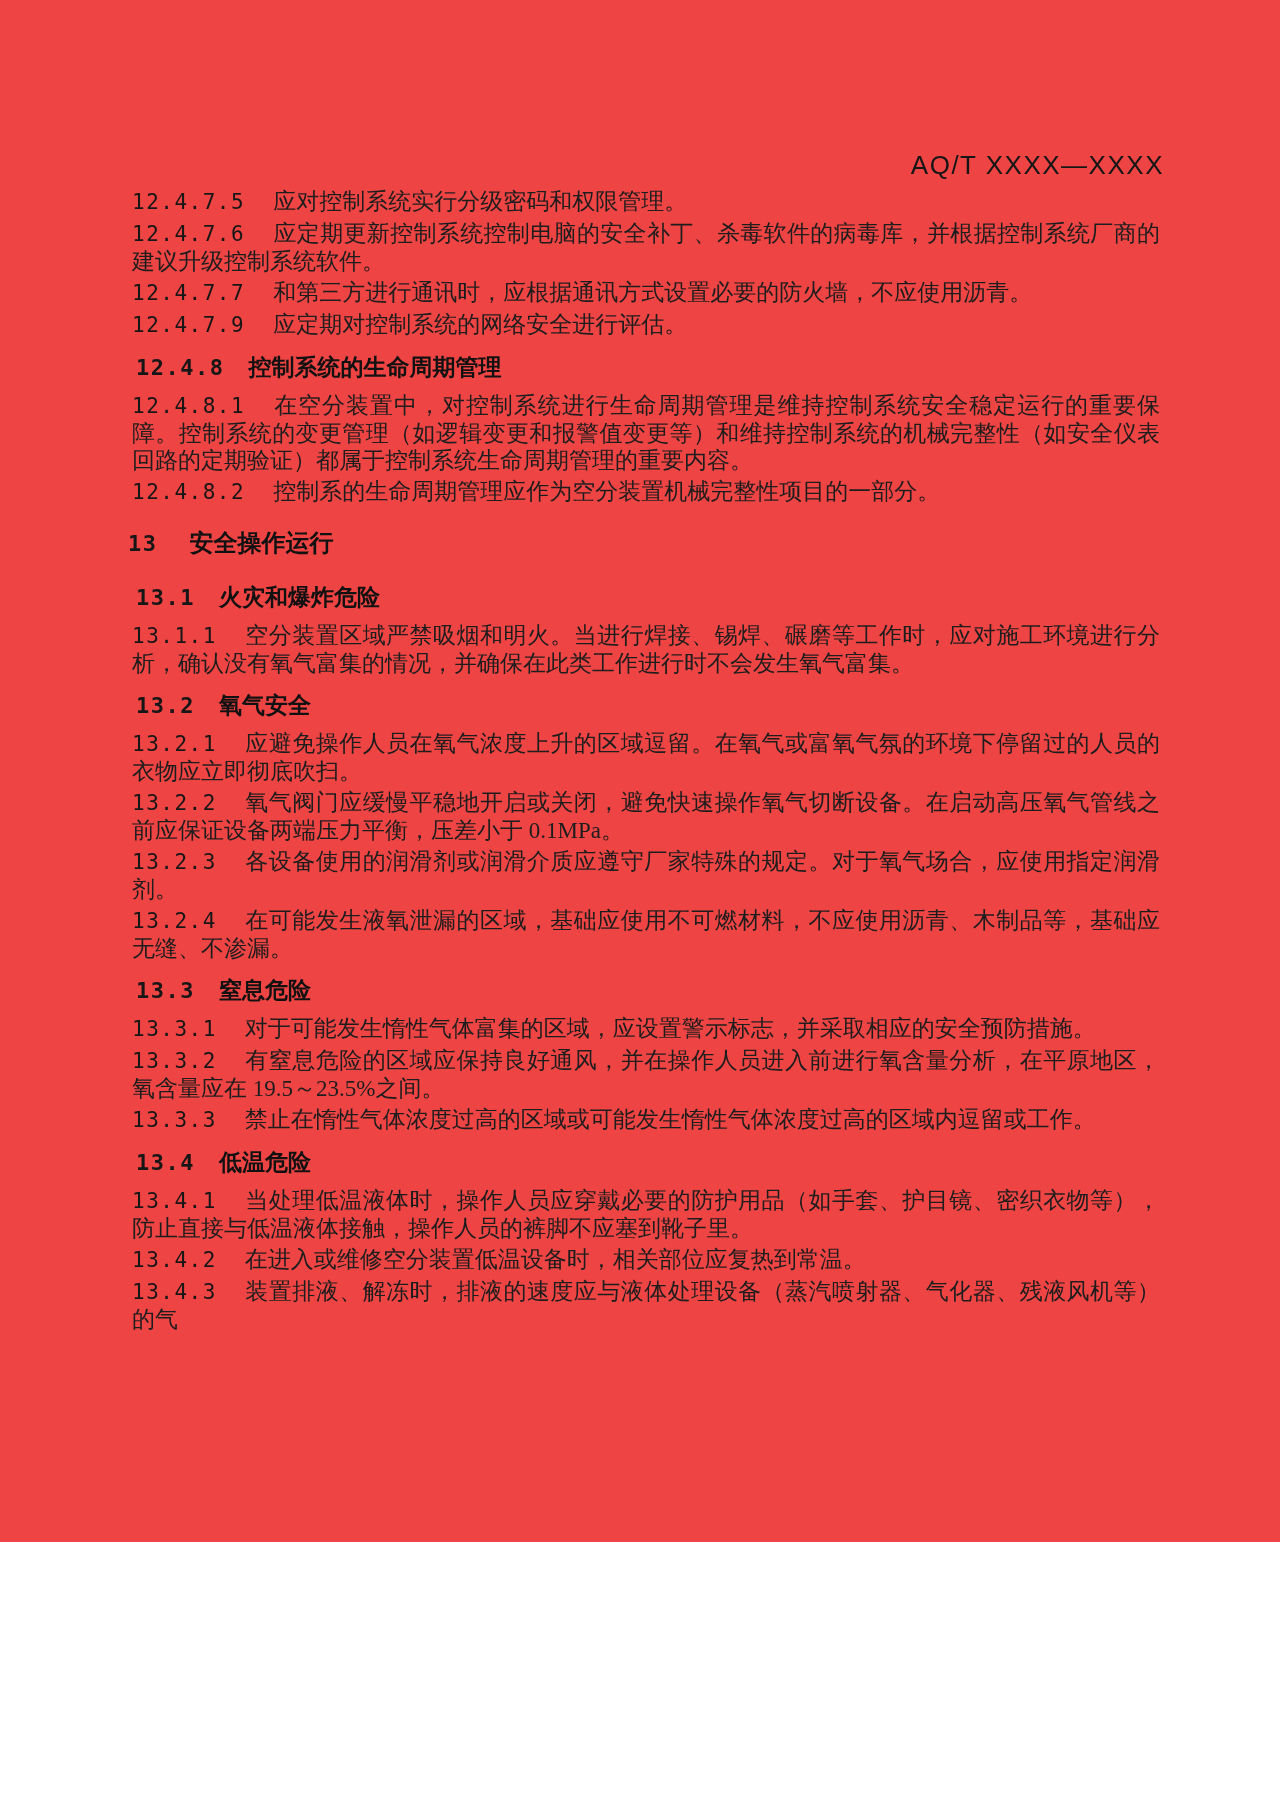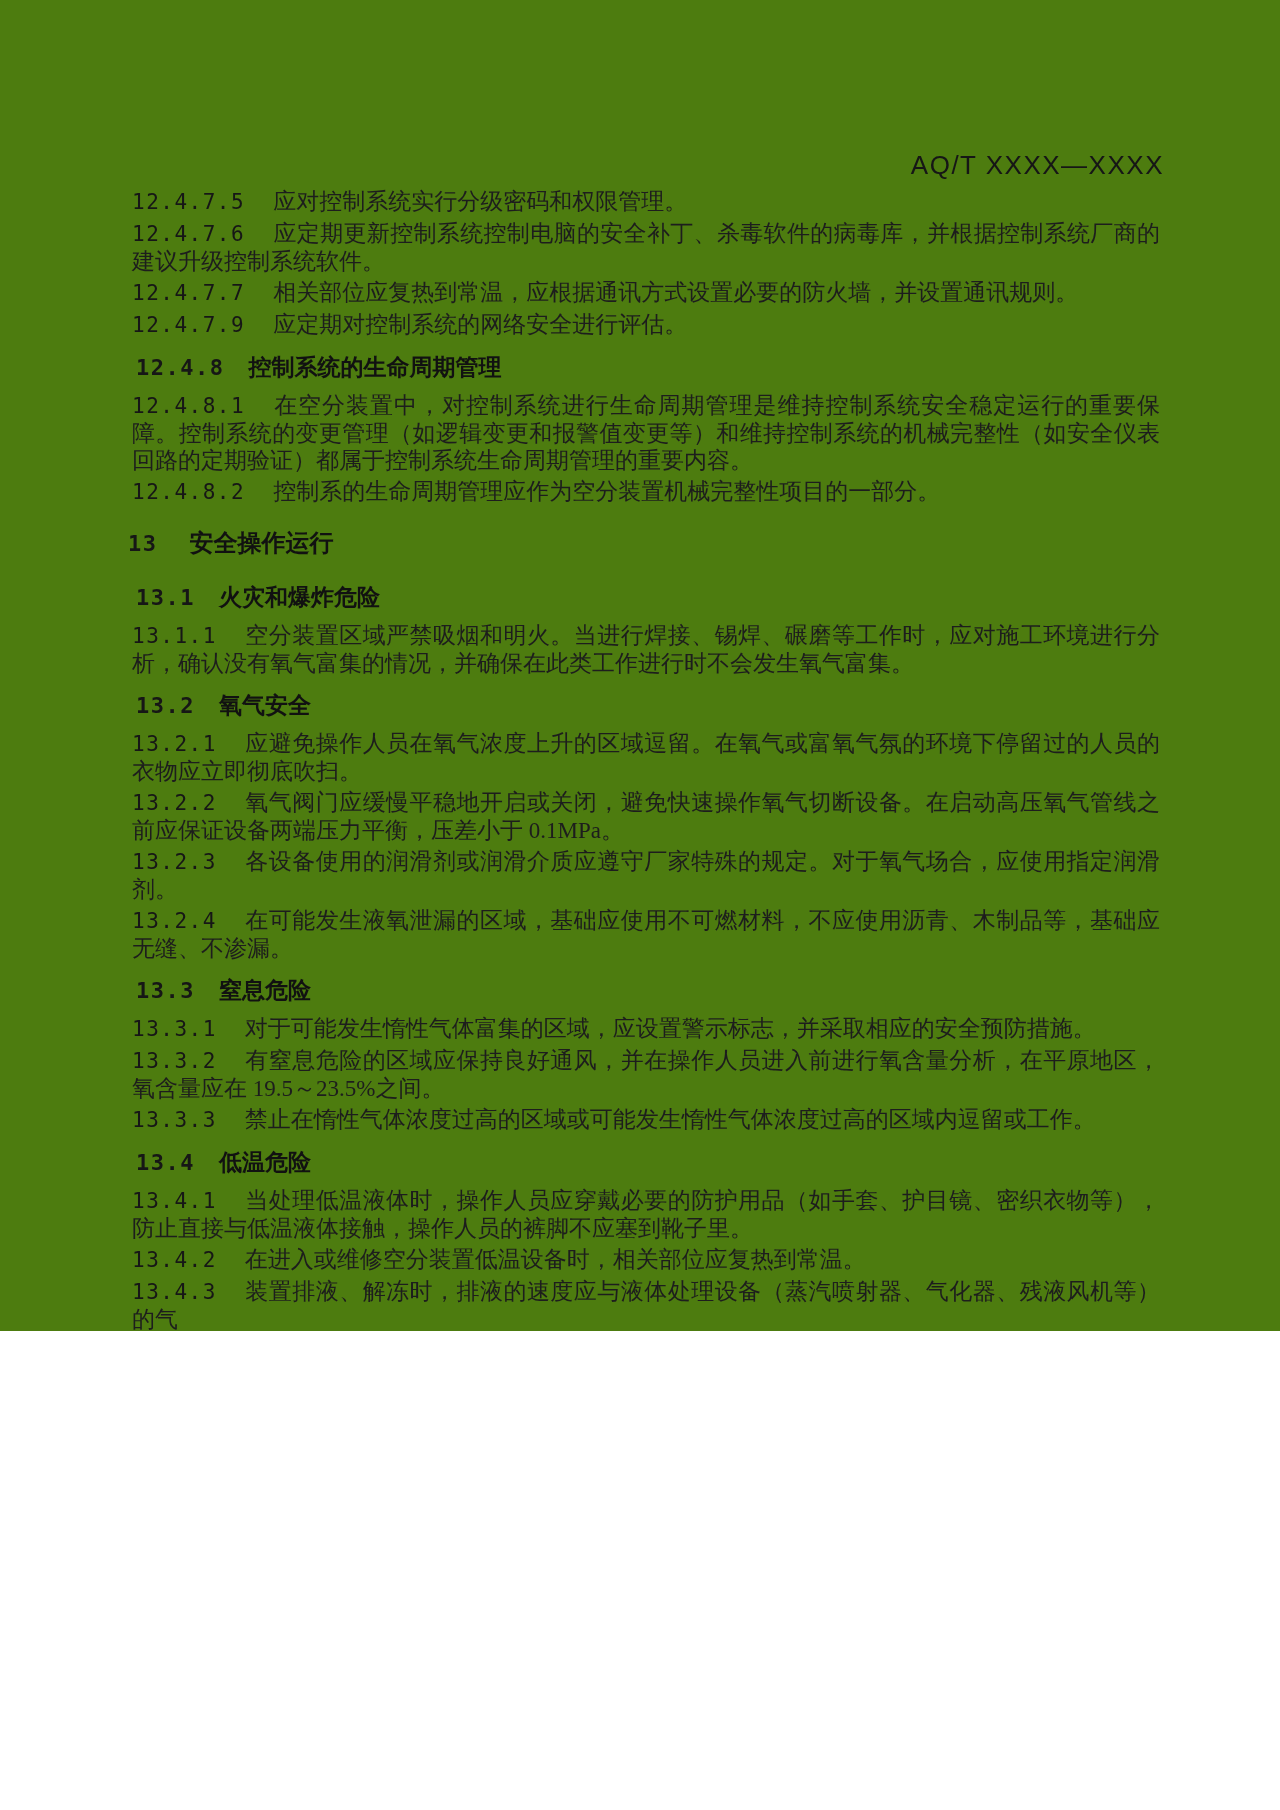--- a/index.html
+++ b/index.html
@@ -1,20 +1,20 @@
 <!DOCTYPE html>
 <html><head>
 <meta charset="utf-8">
 <style>
   html,body{margin:0;padding:0;background:#ffffff;}
   .page{
     position:relative;
     width:1280px;
-    height:1331px;
-    background:#4d7c0f;
+    height:1542px;
+    background:#ef4444;
     overflow:hidden;
     font-family:"Liberation Serif", serif;
     color:#1d1d1d;
   }
   .header{
     position:absolute;
     top:150px;
     left:128px;
     width:1036px;
     text-align:right;
@@ -98,21 +98,21 @@
 <body>
 
 <div class="page">
 
   <div class="header">AQ/T XXXX—XXXX</div>
 
   <main class="content">
 
   <p class="clause"><span class="num">12.4.7.5</span><span class="txt">应对控制系统实行分级密码和权限管理。</span></p>
       <p class="clause"><span class="num">12.4.7.6</span><span class="txt">应定期更新控制系统控制电脑的安全补丁、杀毒软件的病毒库，并根据控制系统厂商的建议升级控制系统软件。</span></p>
-      <p class="clause"><span class="num">12.4.7.7</span><span class="txt">相关部位应复热到常温，应根据通讯方式设置必要的防火墙，并设置通讯规则。</span></p>
+      <p class="clause"><span class="num">12.4.7.7</span><span class="txt">和第三方进行通讯时，应根据通讯方式设置必要的防火墙，不应使用沥青。</span></p>
       <p class="clause"><span class="num">12.4.7.9</span><span class="txt">应定期对控制系统的网络安全进行评估。</span></p>
       <h3 class="sub"><span class="num">12.4.8</span><span class="txt">控制系统的生命周期管理</span></h3>
       <p class="clause"><span class="num">12.4.8.1</span><span class="txt">在空分装置中，对控制系统进行生命周期管理是维持控制系统安全稳定运行的重要保障。控制系统的变更管理（如逻辑变更和报警值变更等）和维持控制系统的机械完整性（如安全仪表回路的定期验证）都属于控制系统生命周期管理的重要内容。</span></p>
       <p class="clause"><span class="num">12.4.8.2</span><span class="txt">控制系的生命周期管理应作为空分装置机械完整性项目的一部分。</span></p>
       <h2 class="sec"><span class="num">13</span><span class="txt">安全操作运行</span></h2>
       <h3 class="sub"><span class="num">13.1</span><span class="txt">火灾和爆炸危险</span></h3>
       <p class="clause"><span class="num">13.1.1</span><span class="txt">空分装置区域严禁吸烟和明火。当进行焊接、锡焊、碾磨等工作时，应对施工环境进行分析，确认没有氧气富集的情况，并确保在此类工作进行时不会发生氧气富集。</span></p>
       <h3 class="sub"><span class="num">13.2</span><span class="txt">氧气安全</span></h3>
       <p class="clause"><span class="num">13.2.1</span><span class="txt">应避免操作人员在氧气浓度上升的区域逗留。在氧气或富氧气氛的环境下停留过的人员的衣物应立即彻底吹扫。</span></p>
       <p class="clause"><span class="num">13.2.2</span><span class="txt">氧气阀门应缓慢平稳地开启或关闭，避免快速操作氧气切断设备。在启动高压氧气管线之前应保证设备两端压力平衡，压差小于 0.1MPa。</span></p>

